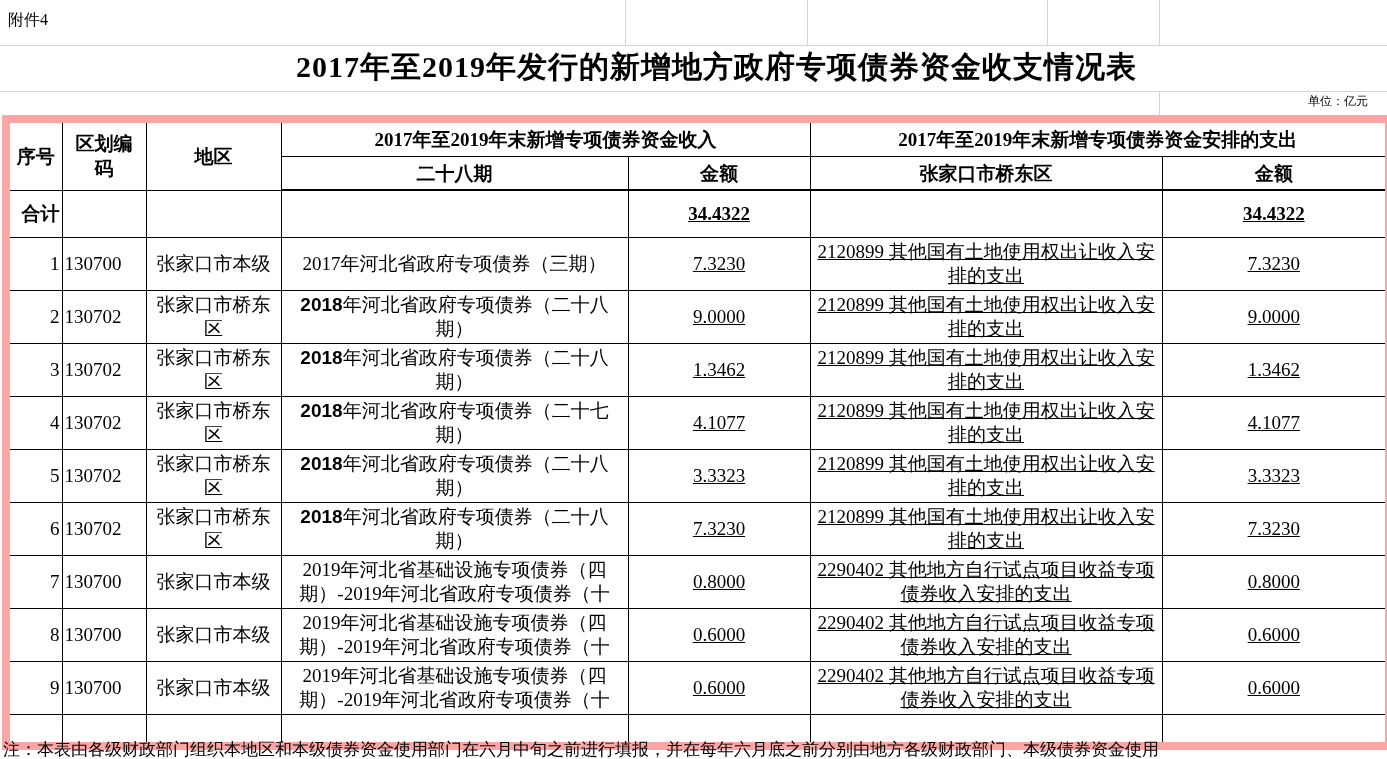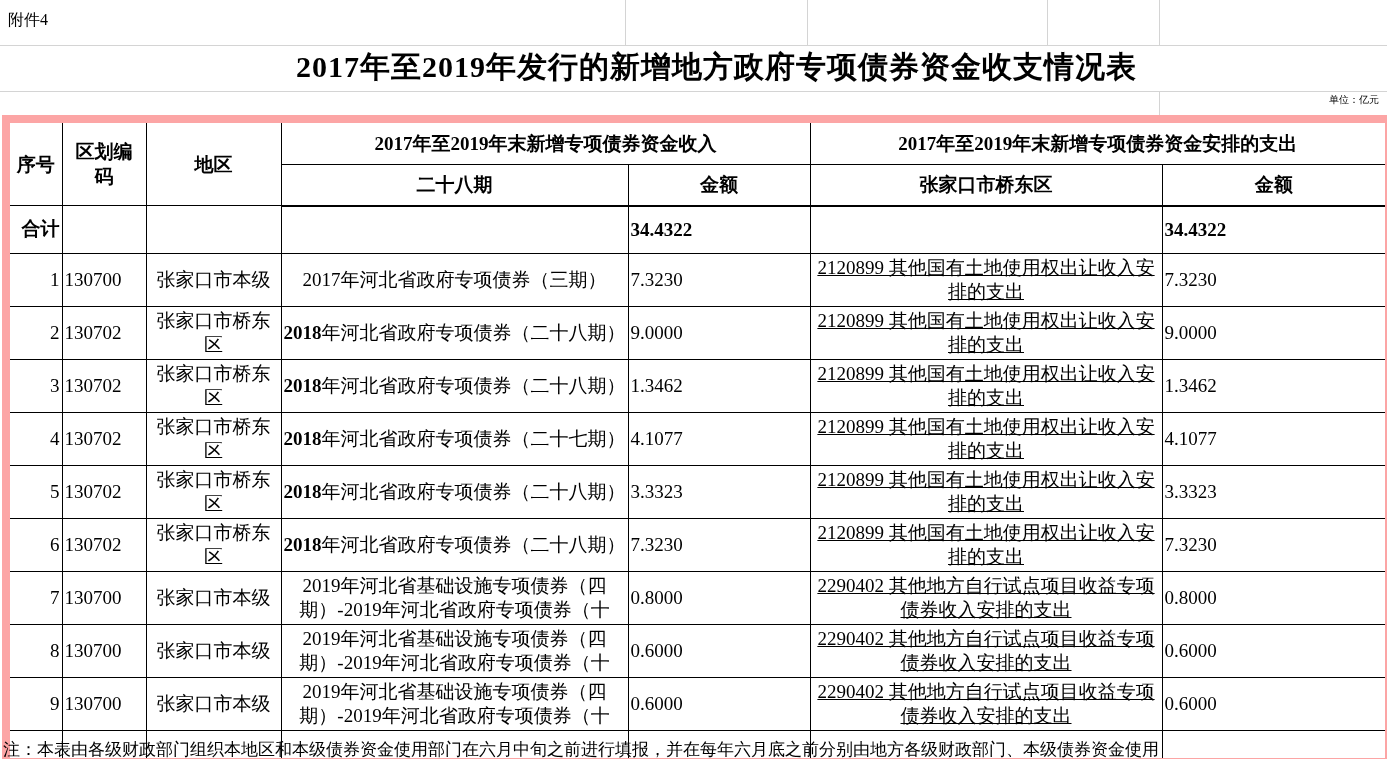--- a/index.html
+++ b/index.html
@@ -7,48 +7,48 @@
     width:1387px;height:759px;position:relative;background:#ffffff;color:#000;
     font-family:"Liberation Serif", serif;overflow:hidden;
   }
   
   .grid-v{position:absolute;width:1px;background:#d4d4d4;}
   .grid-h{position:absolute;height:1px;background:#d4d4d4;left:0;width:1387px;}
 
   .attach{position:absolute;top:10px;left:8px;font-size:16px;}
   .title{position:absolute;top:47px;left:0;width:1387px;text-align:center;
          font-size:30px;font-weight:bold;letter-spacing:1px;margin-left:23px;}
-  .unit{position:absolute;top:93px;right:8px;font-size:10px;font-family:Liberation Mono, monospace;}
+  .unit{position:absolute;top:93px;right:19px;font-size:12px;font-family:Liberation Mono, monospace;}
 
   table.main{
     position:absolute;left:2px;top:115px;width:1383px;
     border-collapse:collapse;table-layout:fixed;
     border:8px solid #fca5a5;
   }
   table.main th, table.main td{
     border:1px solid #000;overflow:hidden;padding:0 2px;
     font-size:19px;vertical-align:middle;
   }
   thead th{font-weight:bold;text-align:center;line-height:25px;}
   thead tr.h1 th{height:33px;}
   thead tr.h2 th{height:32px;border-bottom:2px solid #000;}
-  .w3{width:3.2em;margin:16px auto;}
+  .w3{width:3.2em;margin:0 auto;}
 
   tr.total td{height:46px;font-weight:bold;}
   tbody tr.datarow{height:53px;}
   tr.emptyrow td{height:27px;}
 
   .c-seq{text-align:right;}
   .c-code{padding-right:4px;}
   .c-region{text-align:center;line-height:24px;}
   .c-bond{text-align:center;}
-  .c-amt{text-align:left;}
+  .c-amt{text-align:center;text-decoration:underline;}
   .c-exp{text-align:center;padding:0 6px;text-decoration:underline;}
   .clip2{line-height:24px;max-height:48px;overflow:hidden;}
-  .yearbold{font-family:Liberation Serif, serif;font-weight:bold;}
+  .yearbold{font-family:Liberation Sans, sans-serif;font-weight:bold;}
 
   .note{
     position:absolute;top:738px;left:3px;width:1384px;
     font-size:17px;white-space:nowrap;overflow:hidden;
   }
 </style>
 </head>
 <body>
 
 <div class="grid-v" style="left:625px;top:0;height:45px;"></div>

